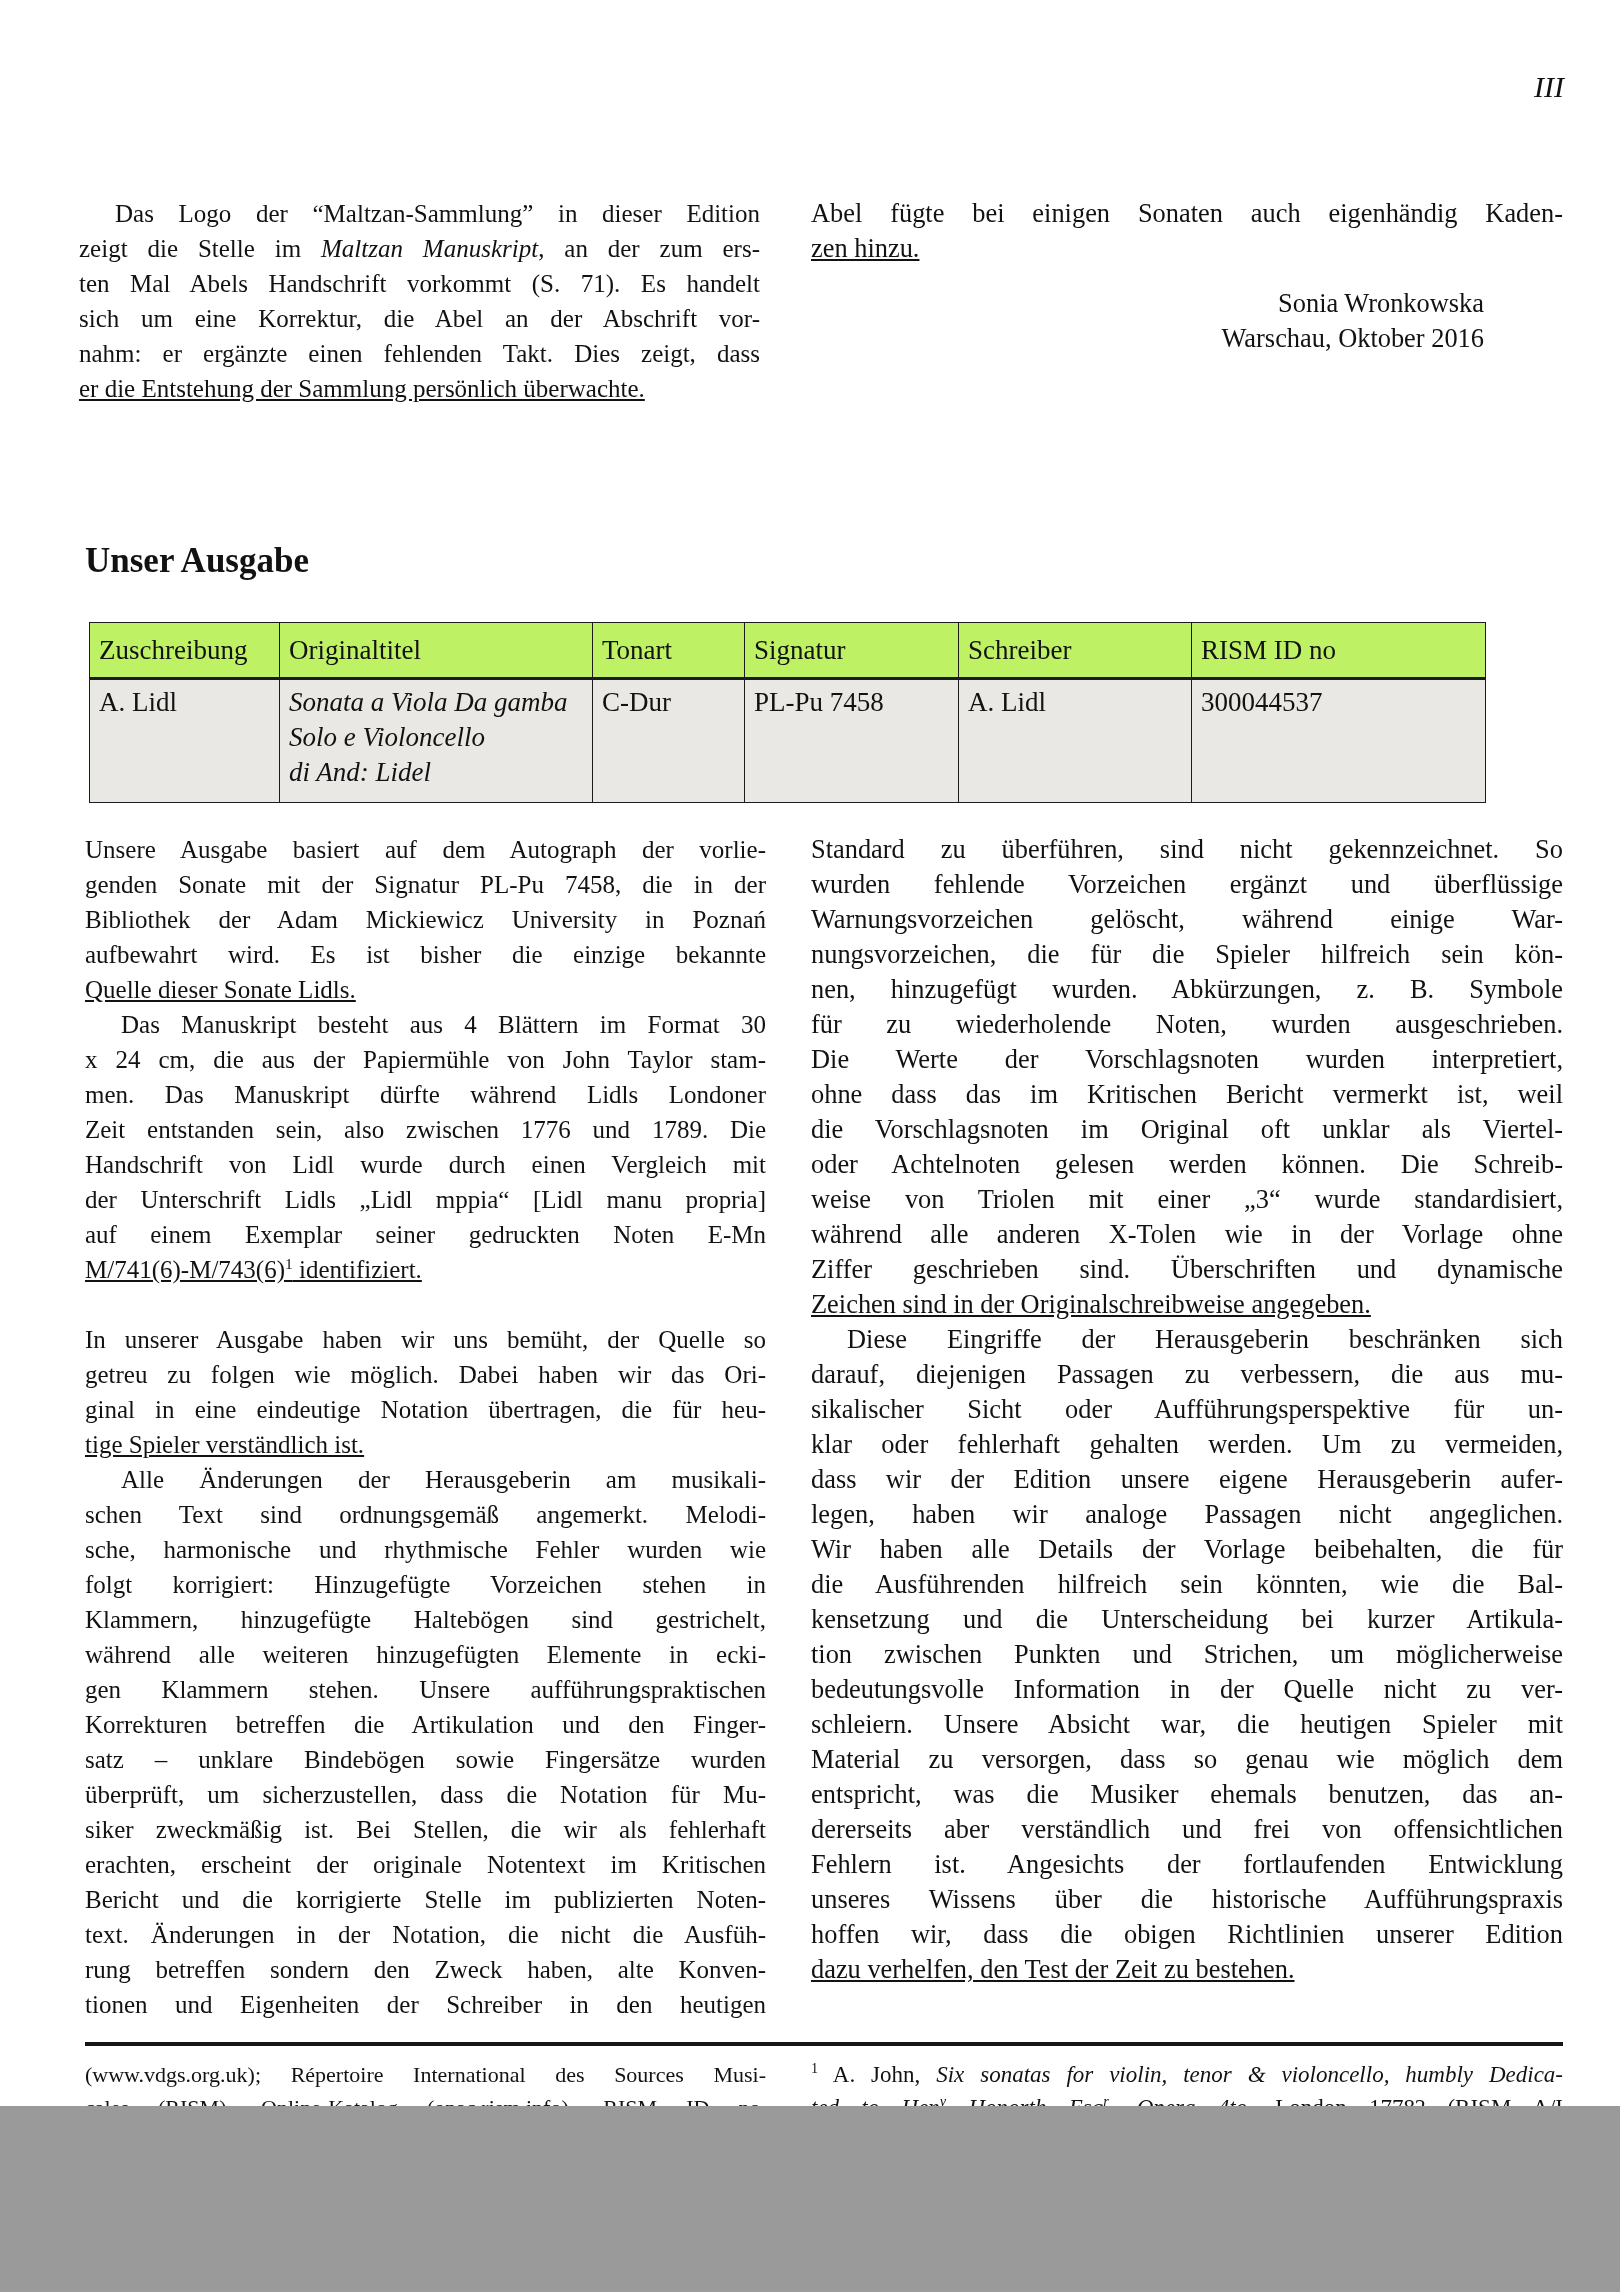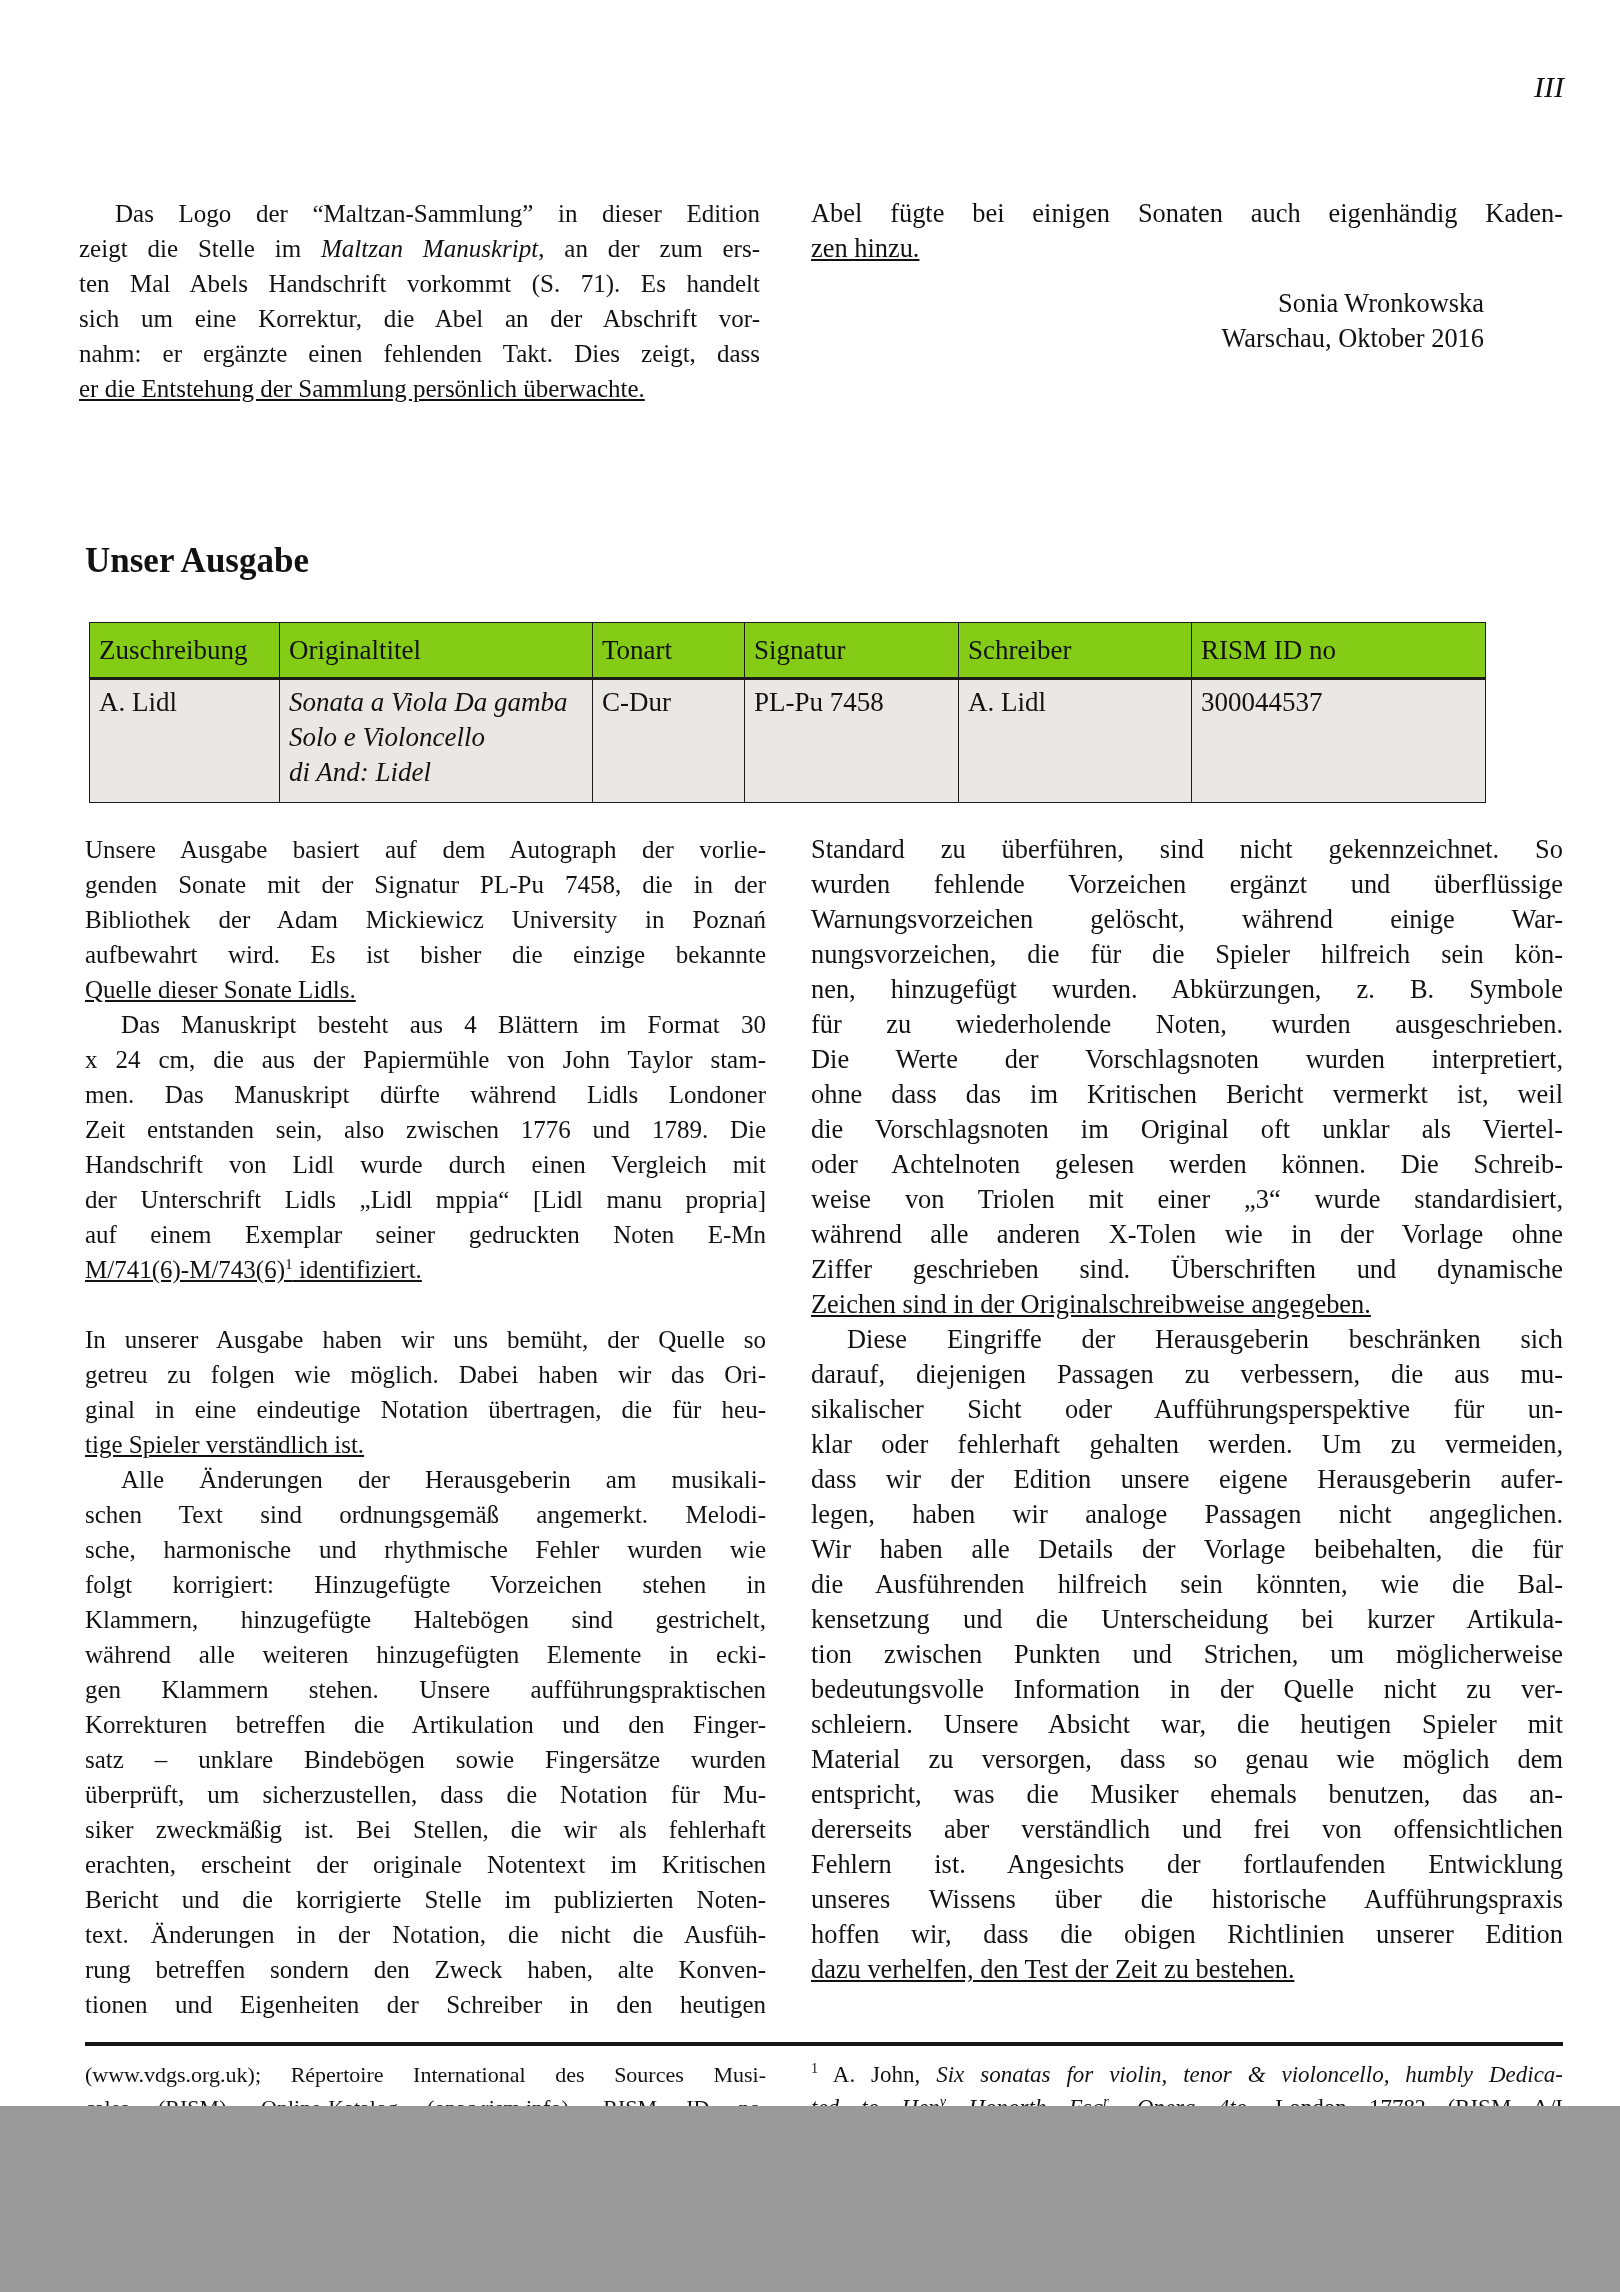--- a/index.html
+++ b/index.html
@@ -16,21 +16,21 @@
   .intro-right{left:811px;top:196px;width:752px;font-size:26.4px;line-height:35px;}
   .signature{margin-top:19.7px;text-align:right;padding-right:79px;line-height:35px;}
   
   .heading{left:85px;top:541px;font-size:35px;font-weight:bold;}
   
   .srctable-wrap{left:89px;top:622px;}
   table.srctable{border-collapse:collapse;table-layout:fixed;width:1395px;
     font-size:27px;line-height:35px;}
   table.srctable th,table.srctable td{border:1.8px solid #1c1c1c;overflow:hidden;}
   table.srctable th{font-weight:normal;text-align:left;vertical-align:middle;
-    height:54px;padding:0 9px;background:#84cc16;border-bottom:3.6px solid #1c1c1c;margin-top:28px;}
+    height:54px;padding:0 9px;background:#bef264;border-bottom:3.6px solid #1c1c1c;margin-top:28px;}
   table.srctable td{vertical-align:top;height:113px;padding:4.5px 9px;background:#e9e8e5;}
   td.ital{font-style:italic;}
   
   .col-left{left:85px;top:832px;width:681px;font-size:25px;line-height:35px;}
   .col-right{left:811px;top:832px;width:752px;font-size:26.4px;line-height:35px;}
   
   .par .line{text-align:justify;text-align-last:justify;}
   .par .line.last{text-align:justify;text-align-last:auto;text-decoration:underline;}
   .par.ind .line:first-child{text-indent:36px;}
   .par.gap{margin-top:35px;}

